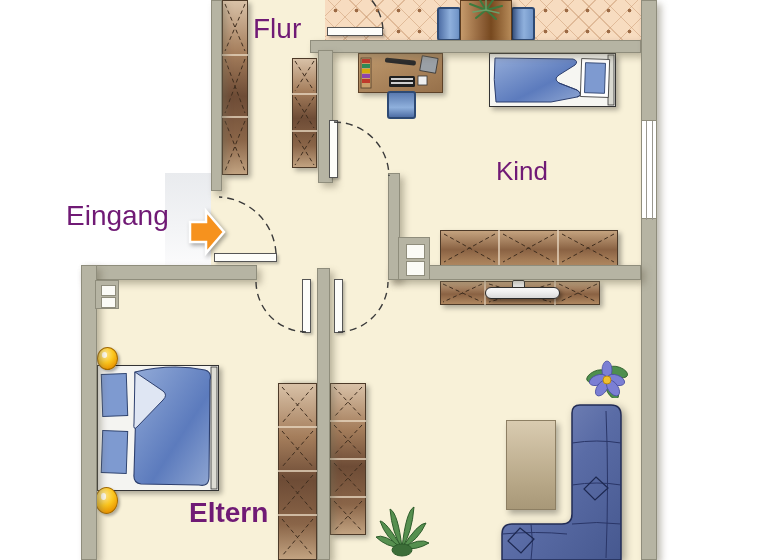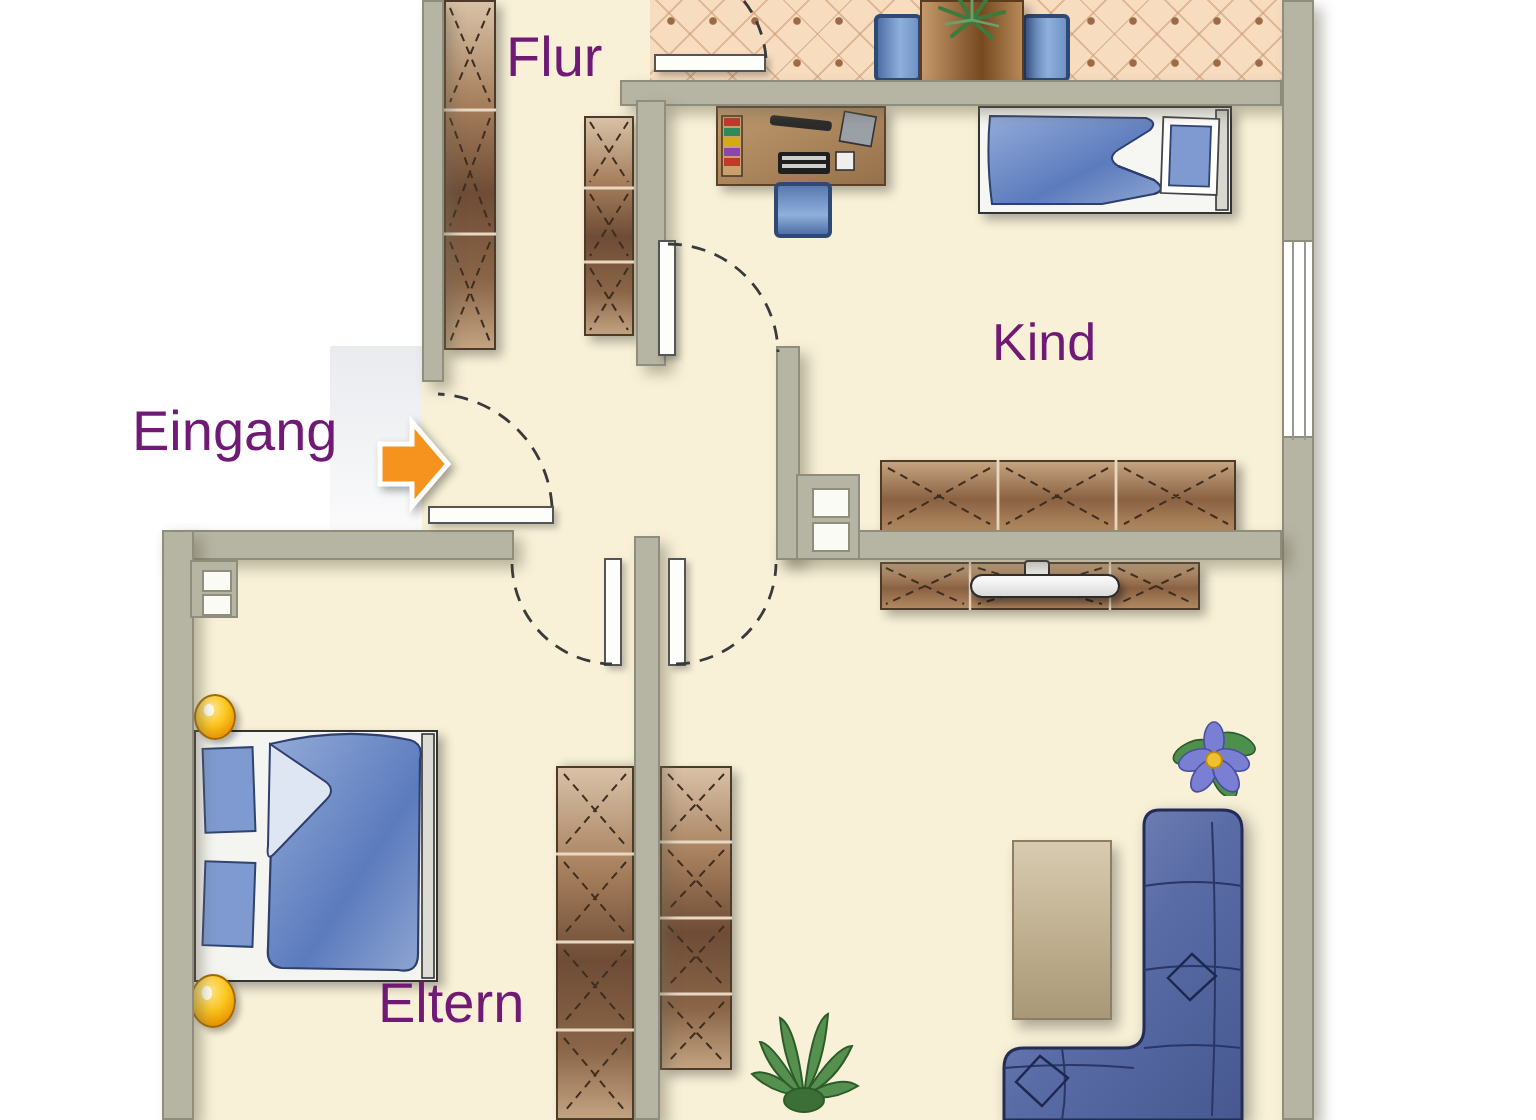--- a/index.html
+++ b/index.html
@@ -325,15 +325,15 @@
     </g>
   </svg>
 
   <svg class="abs" style="left:186px;top:206px;z-index:50;filter:drop-shadow(2px 2px 2px rgba(0,0,0,.35));" width="42" height="52" viewBox="0 0 42 52">
     <polygon points="4,16 20,16 20,5 38,26 20,47 20,36 4,36" fill="#f6921e" stroke="#ffffff" stroke-width="2.5"></polygon>
   </svg>
 
   <div class="abs roomlabel" style="left:253px;top:15px;">Flur</div>
   <div class="abs roomlabel" style="left:66px;top:202px;">Eingang</div>
   <div class="abs roomlabel small" style="left:468px;top:158px;">Kind</div>
-  <div class="abs roomlabel" style="left:189px;top:488px;">Eltern</div>
+  <div class="abs roomlabel" style="left:189px;top:499px;font-weight:bold;">Eltern</div>
 
 </div>
 
 </body></html>

